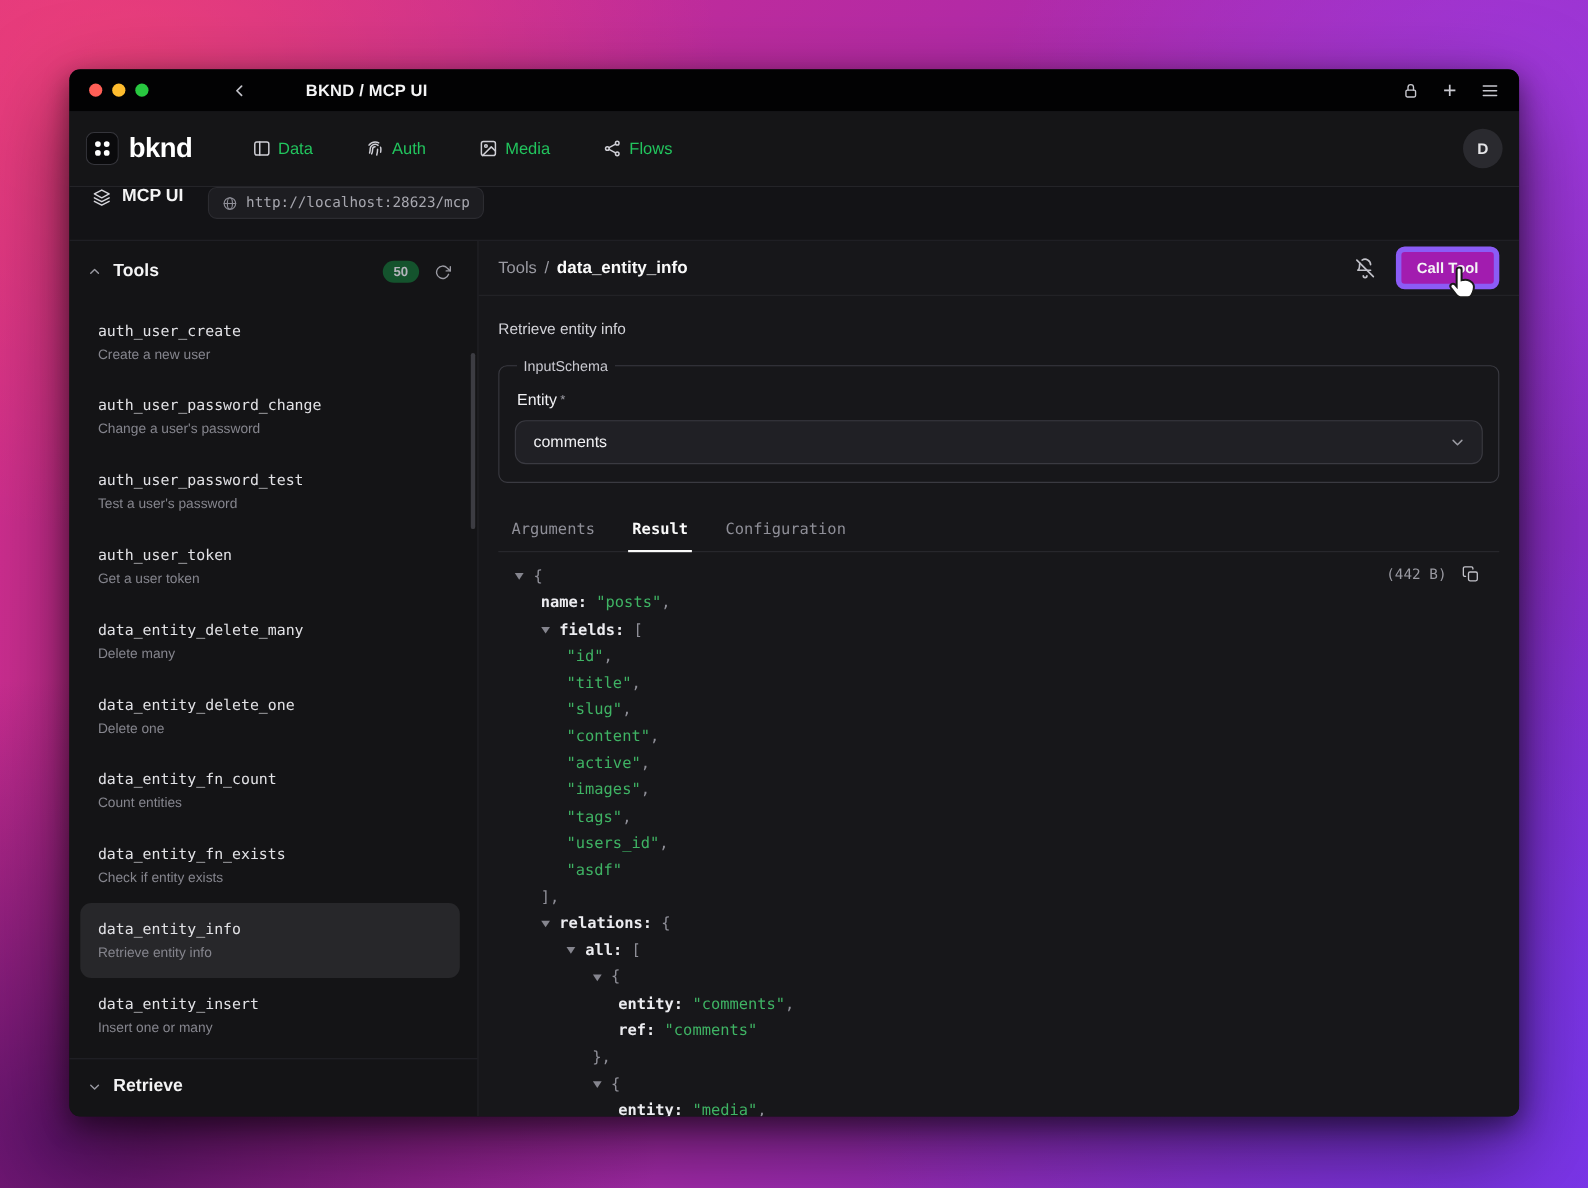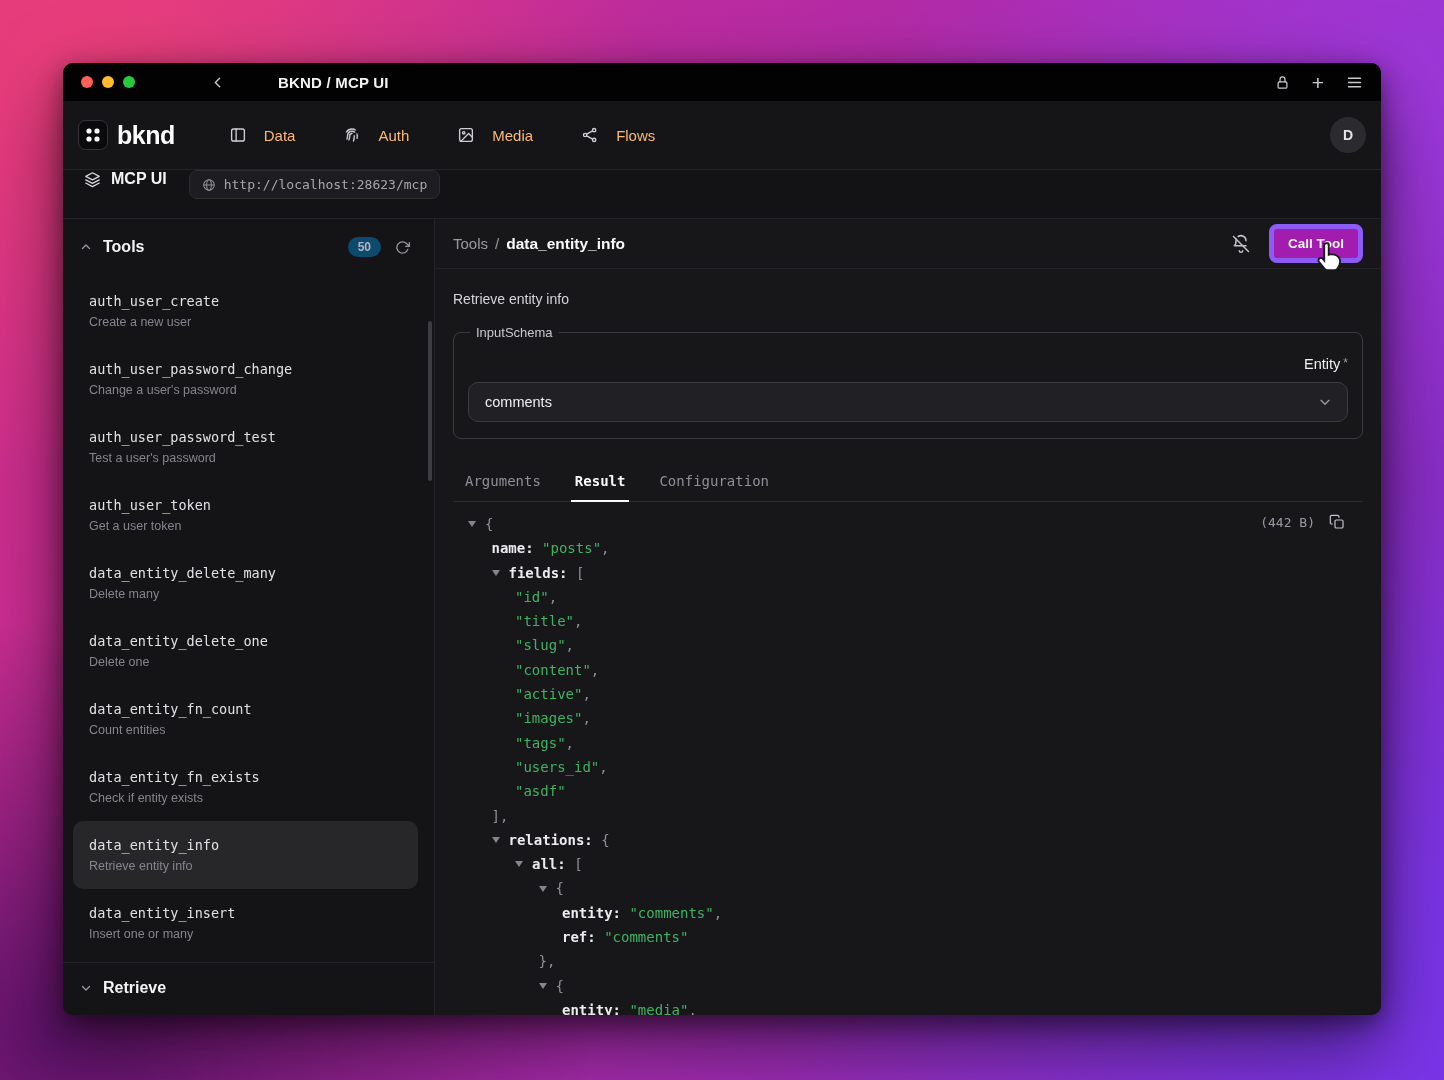--- a/index.html
+++ b/index.html
@@ -32,38 +32,38 @@
   .tb-title { margin-left:16px; font-size:15px; font-weight:600; letter-spacing:.2px; color:#f4f4f5; }
   .tb-right { margin-left:auto; display:flex; align-items:center; gap:22px; color:#c8c8cf; }
   .tb-icon { background:none; border:none; color:#c8c8cf; cursor:pointer; display:flex; align-items:center; }
   .tb-plus { font-size:21px; line-height:1; font-weight:400; }
 
   
   .appbar { height:69px; flex:none; background:#151517; border-bottom:1px solid #242428; display:flex; align-items:center; padding:0 15px; }
   .logo { display:flex; align-items:center; gap:9px; }
   .logo-text { font-size:25px; font-weight:800; letter-spacing:-.5px; color:#fff; }
   .nav { display:flex; margin-left:54px; gap:48px; }
-  .nav-item { display:flex; align-items:center; gap:17px; color:#fdba74; font-size:15px; font-weight:500; background:none; border:none; cursor:pointer; }
+  .nav-item { display:flex; align-items:center; gap:6px; color:#22c55e; font-size:15px; font-weight:500; background:none; border:none; cursor:pointer; }
   .nav-item svg { color:#cfcfd6; }
   .avatar { margin-left:auto; width:36px; height:36px; border-radius:50%; background:#2a2a2f; display:flex; align-items:center; justify-content:center; font-size:14px; font-weight:600; color:#e4e4e7; cursor:pointer; border:none; }
 
   
   .subbar { height:49px; flex:none; background:#131316; border-bottom:1px solid #242428; display:flex; align-items:flex-start; padding:0 21px; }
   .subbar-title { display:flex; align-items:center; gap:10px; font-size:16px; font-weight:700; color:#f4f4f5; }
   .subbar-title svg { color:#d6d6dc; }
   .url-pill { margin-left:22px; display:flex; align-items:center; gap:8px; background:#1d1d21; border:1px solid #2c2c31; border-radius:8px; padding:6px 12px; color:#a7a7af; font-family:"DejaVu Sans Mono","Liberation Mono",monospace; font-size:13px; cursor:pointer; }
   .url-pill svg { color:#8f8f98; }
 
   
   .main { flex:1; min-height:0; display:flex; }
   .sidebar { width:372px; flex:none; background:#141416; border-right:1px solid #242428; display:flex; flex-direction:column; min-height:0; position:relative; }
   .tools-header { flex:none; display:flex; align-items:center; gap:10px; padding:18px 24px 12px 16px; }
   .tools-header svg { color:#9a9aa2; }
   .tools-title { font-size:16px; font-weight:700; color:#f4f4f5; }
-  .badge { margin-left:auto; background:#0c4a6e; color:#b4b4bc; font-size:12px; font-weight:600; padding:3px 10px; border-radius:999px; }
+  .badge { margin-left:auto; background:#14532d; color:#b4b4bc; font-size:12px; font-weight:600; padding:3px 10px; border-radius:999px; }
   .refresh-btn { background:none; border:none; color:#b4b4bc; cursor:pointer; display:flex; margin-left:4px; }
 
   .tool-list { flex:1; min-height:0; overflow:hidden; padding:8px 16px 0 10px; }
   .tool-item { padding:15px 16px; border-radius:10px; cursor:pointer; }
   .tool-item.selected { background:#27272a; }
   .tool-name { font-family:"DejaVu Sans Mono","Liberation Mono",monospace; font-size:13.5px; line-height:18px; color:#e2e2e6; margin-bottom:4px; }
   .tool-desc { font-size:12.5px; line-height:16px; color:#85858d; }
   .sidebar-scrollbar { position:absolute; right:2px; top:102px; width:4px; height:160px; background:#3c3c42; border-radius:2px; cursor:pointer; }
 
   .resources-header { flex:none; border-top:1px solid #242428; display:flex; align-items:center; gap:10px; padding:16px 24px 18px 16px; cursor:pointer; }
@@ -77,21 +77,21 @@
   .breadcrumb-current { color:#fafafa; font-weight:700; font-size:15.5px; }
   .header-actions { margin-left:auto; display:flex; align-items:center; gap:18px; }
   .bell-btn { background:none; border:none; color:#c2c2c9; cursor:pointer; display:flex; }
   .call-tool-btn { background:#a21caf; border:5px solid #8b5cf6; border-radius:8px; color:#f4f4f5; font-size:13.5px; font-weight:600; padding:7px 14px; cursor:pointer; }
 
   .content-body { flex:1; min-height:0; overflow:hidden; padding:0 18px; display:flex; flex-direction:column; }
   .description { margin-top:22px; font-size:14px; color:#d4d4da; flex:none; }
 
   .schema { flex:none; margin-top:18px; border:1px solid #3a3a41; border-radius:8px; padding:10px 14px 16px; }
   .schema legend { font-size:13px; color:#c9c9d0; padding:0 6px; margin-left:2px; }
-  .entity-label { font-size:14.5px; font-weight:500; color:#f0f0f3; margin:6px 0 10px 2px;text-align:right; }
+  .entity-label { font-size:14.5px; font-weight:500; color:#f0f0f3; margin:6px 0 10px 2px; }
   .required { color:#9a9aa2; font-size:12px; vertical-align:top; margin-left:3px; }
   .select-box { position:relative; height:40px; background:#202025; border:1px solid #3a3a41; border-radius:10px; display:flex; align-items:center; padding:0 16px; font-size:14.5px; color:#f0f0f3; cursor:pointer; }
   .select-box svg { position:absolute; right:14px; top:50%; transform:translateY(-50%); color:#9a9aa2; }
 
   .tabs { flex:none; margin-top:24px; display:flex; gap:10px; border-bottom:1px solid #2a2a2f; }
   .tab { position:relative; background:none; border:none; font-family:"DejaVu Sans Mono","Liberation Mono",monospace; font-size:14px; color:#8f8f98; padding:10px 12px 12px; cursor:pointer; }
   .tab.active { color:#fafafa; font-weight:700; }
   .tab.active::after { content:""; position:absolute; left:8px; right:8px; bottom:-1px; height:2px; background:#fafafa; }
 
   .json-area { flex:1; min-height:0; overflow:hidden; position:relative; padding-top:10px; font-family:"DejaVu Sans Mono","Liberation Mono",monospace; font-size:14px; }

